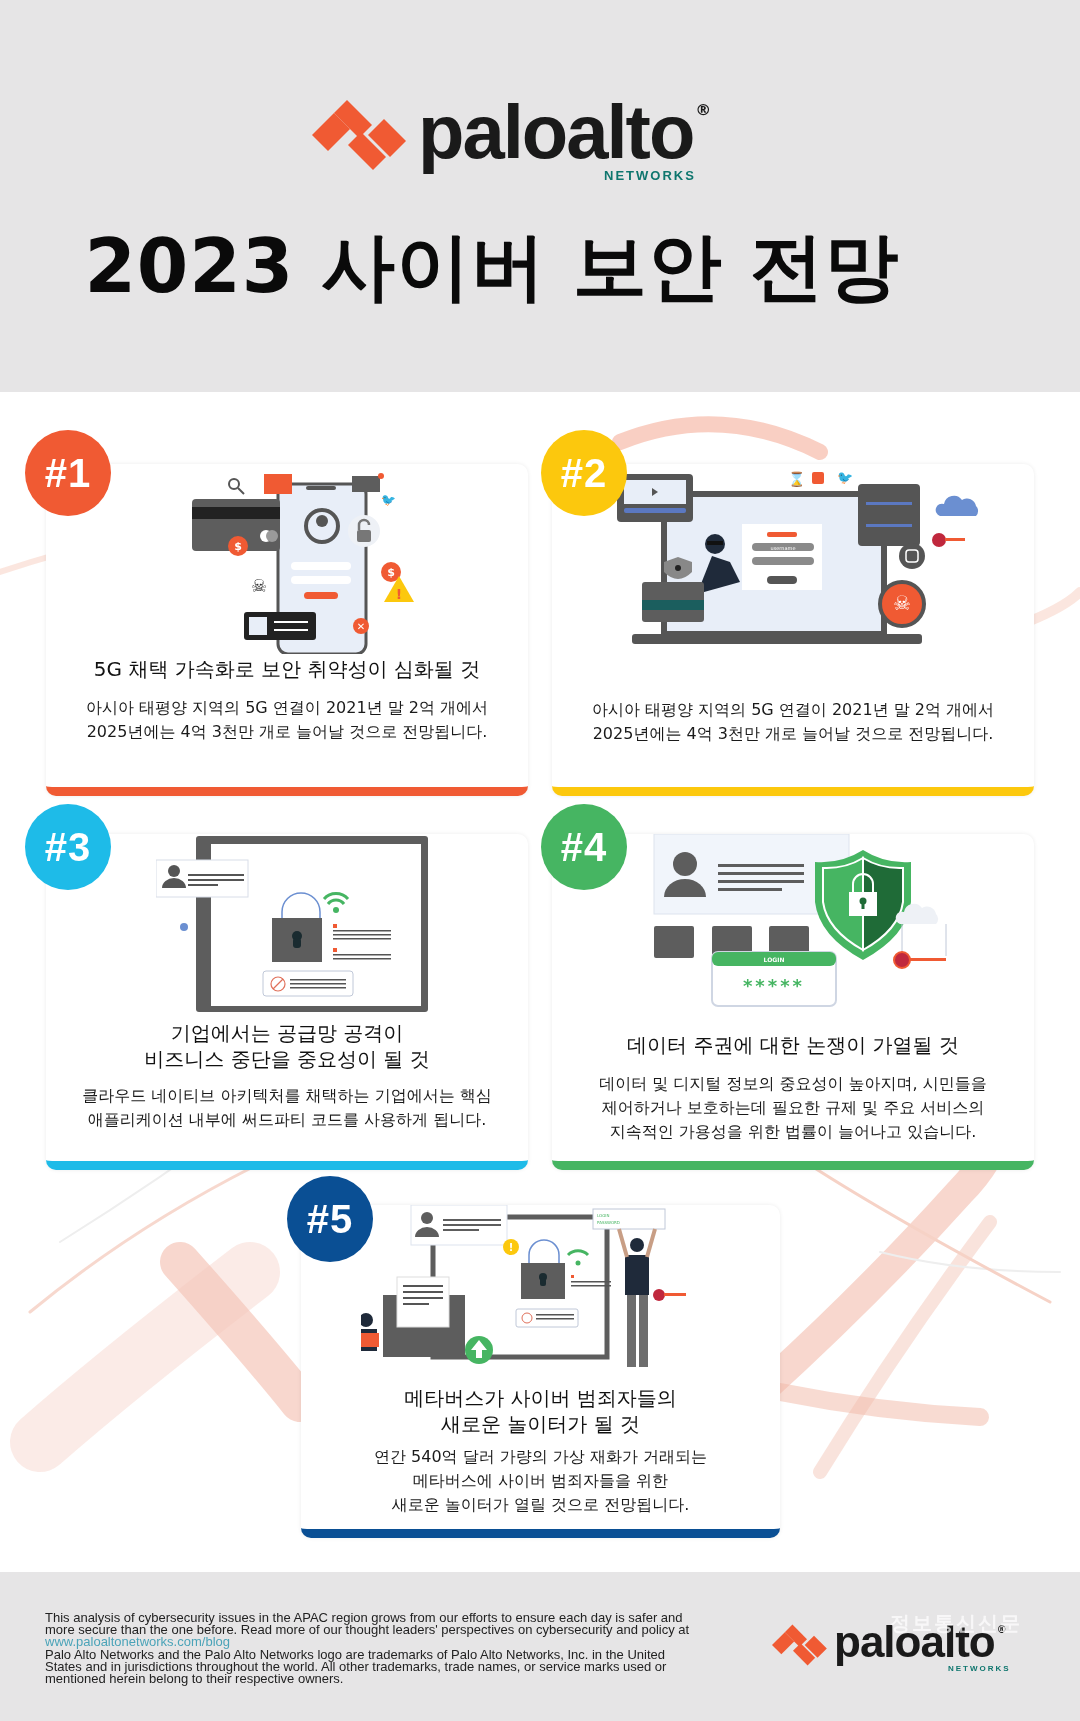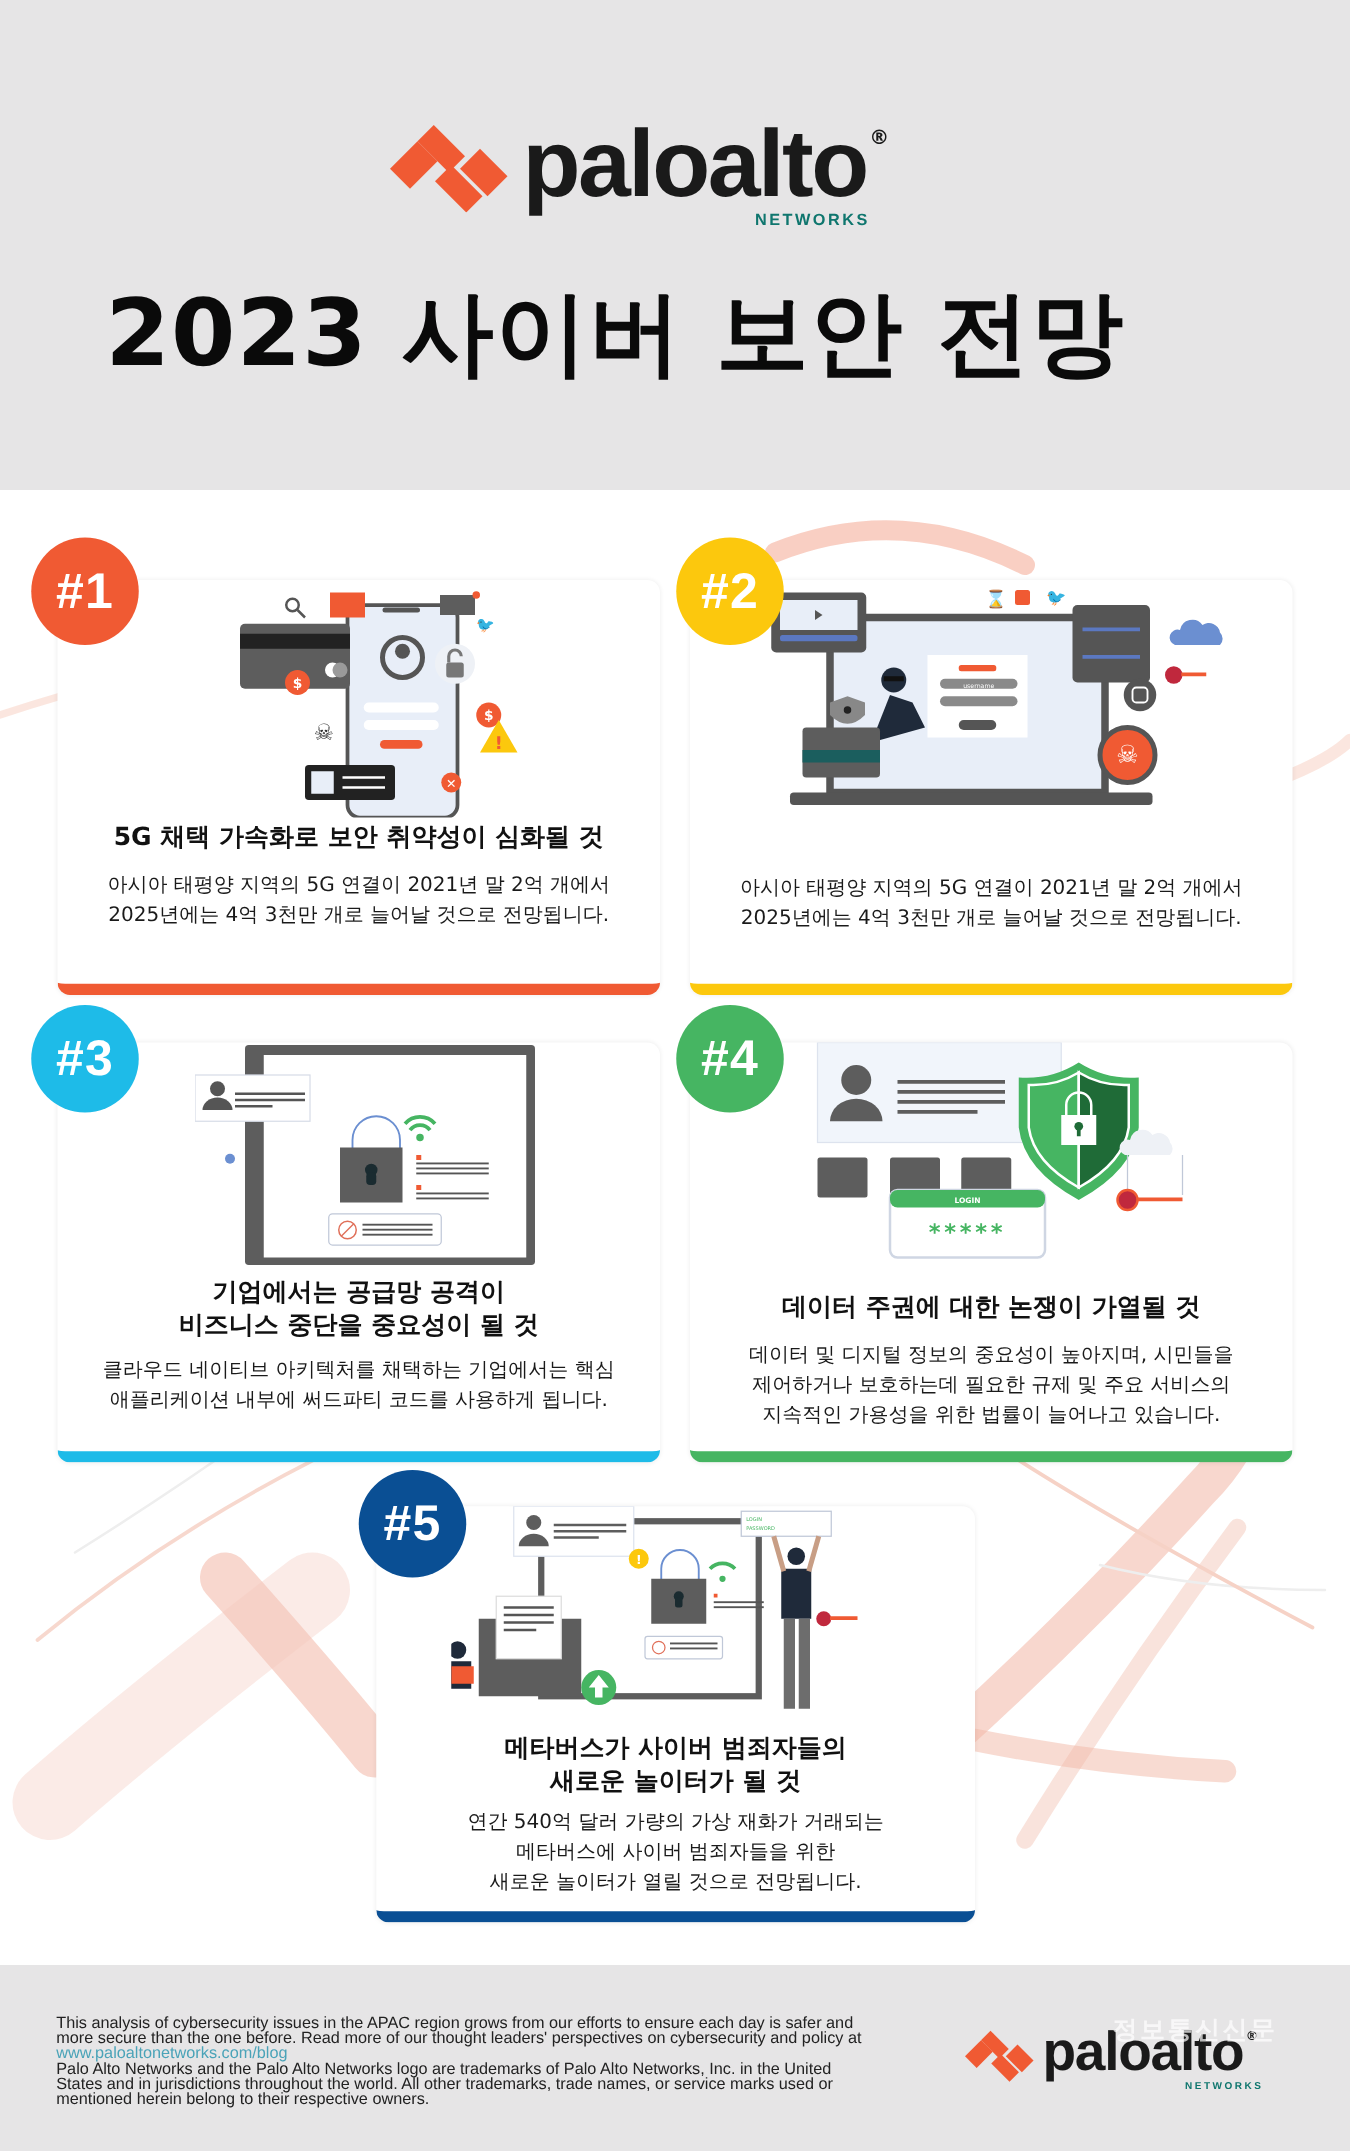--- a/index.html
+++ b/index.html
@@ -14,21 +14,21 @@
   .logo-reg { font-size: 16px; font-weight: 700; color: #1a1a1a; margin-left: 2px; }
   .logo-sub { position: absolute; font-family: "Liberation Sans", sans-serif; font-weight: 700; letter-spacing: 2px; color: #0f766e; }
   .logo-top .logo-sub { left: 292px; top: 68px; font-size: 13px; }
 
   .main-title { position: absolute; left: 0; top: 218px; width: 984px; text-align: center; font-size: 74px; font-weight: 700; color: #0a0a0a; letter-spacing: 1px; }
 
   .bg-art { position: absolute; left: 0; top: 392px; width: 1080px; height: 1180px; pointer-events: none; }
 
   .card { position: absolute; background: #fff; border-radius: 10px; box-shadow: 0 0 4px rgba(0,0,0,0.08); border-bottom: 9px solid; }
   .card .illus { position: absolute; }
-  .card-title { position: absolute; left: 0; width: 100%; text-align: center; font-size: 20px; font-weight: 700; color: #111; line-height: 26px; }
+  .card-title { position: absolute; left: 0; width: 100%; text-align: center; font-size: 20px; font-weight: 400; color: #111; line-height: 26px; }
   .card-body { position: absolute; left: 0; width: 100%; text-align: center; font-size: 16px; color: #1a1a1a; line-height: 24px; }
 
   .badge { position: absolute; width: 86px; height: 86px; border-radius: 50%; color: #fff; font-family: "Liberation Sans", sans-serif; font-weight: 700; font-size: 40px; display: flex; align-items: center; justify-content: center; letter-spacing: 1px; }
 
   .footer { position: absolute; left: 0; top: 1572px; width: 1080px; height: 149px; background: #e6e5e6; }
   .foot-text { position: absolute; left: 45px; width: 660px; font-size: 13px; line-height: 12px; color: #222; font-family: Liberation Sans, sans-serif; }
   .foot-link { color: #4aa3b8; }
   .logo-bottom { left: 772px; top: 1624px; }
   .logo-bottom .logo-word { font-size: 44px; margin-left: 6px; margin-top: -4px; letter-spacing: -1px; }
   .logo-bottom .logo-reg { font-size: 10px; }

